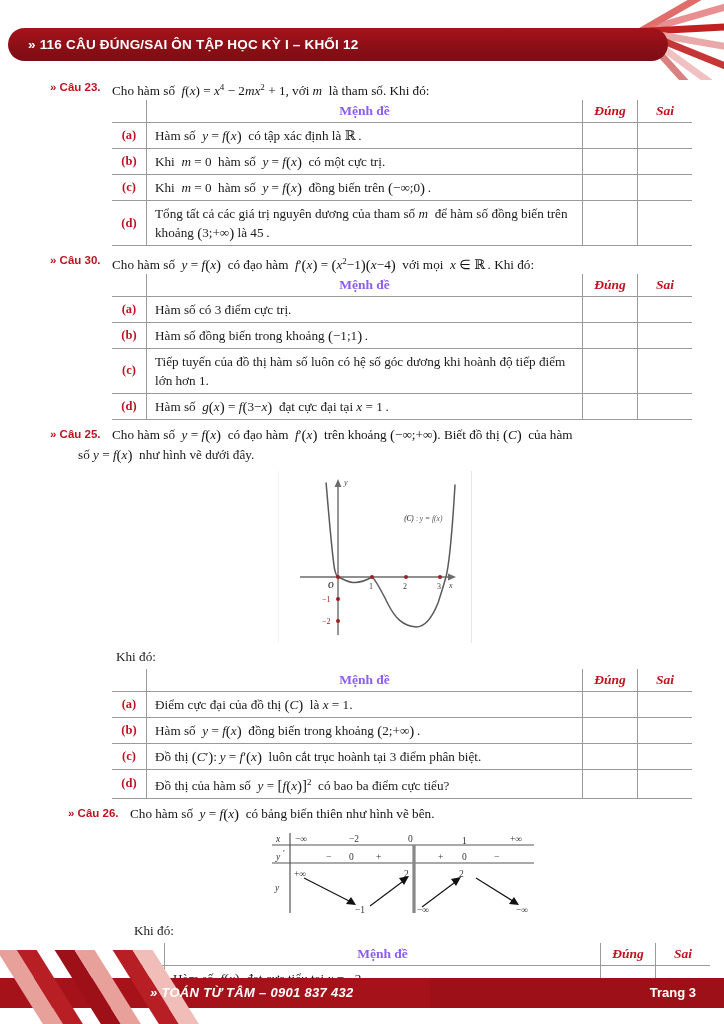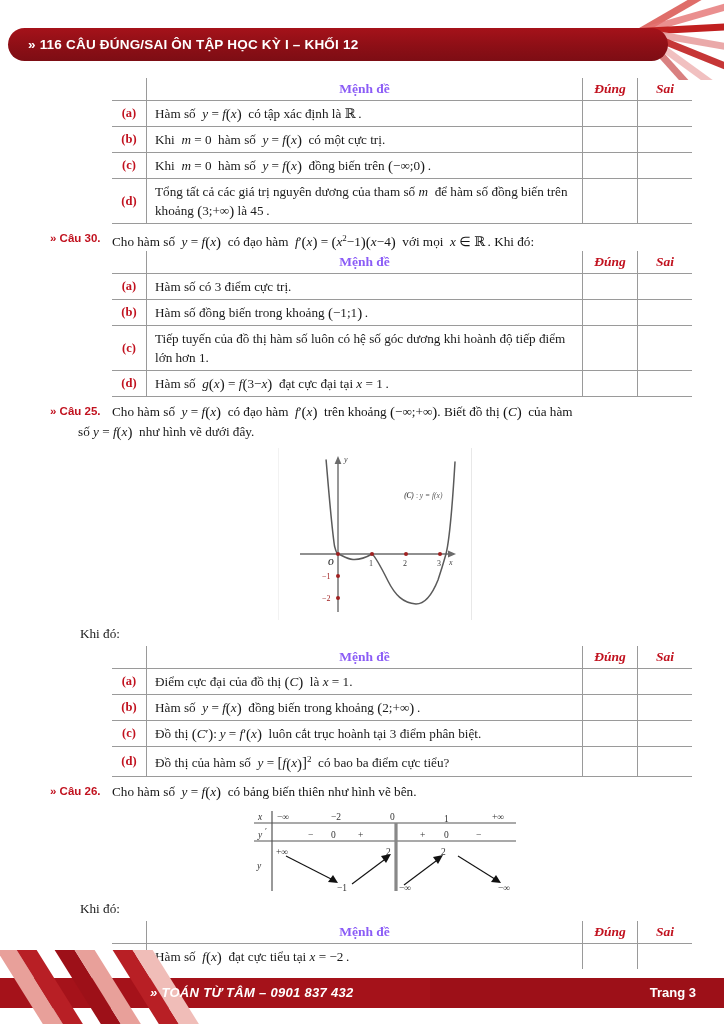--- a/index.html
+++ b/index.html
@@ -130,21 +130,21 @@
     font-size: 11.5px;
     white-space: nowrap;
   }
   .qtext { color: #141414; }
   .qcont {
     padding-left: 78px;
     font-size: 13.2px;
     line-height: 21px;
   }
   .khido {
-    padding-left: 80px;
+    padding-left: 116px;
     font-size: 13.2px;
     line-height: 20px;
     margin-top: 4px;
   }
 
   
   .m { font-family: "Liberation Serif", serif; font-style: italic; }
   .up { font-style: normal; }
   sup.ex { font-size: 9px; vertical-align: super; font-style: normal; }
   .bb { font-family: "DejaVu Serif", serif; font-style: normal; }
@@ -248,20 +248,26 @@
     <div class="ray" style="width:120px; transform:rotate(48deg); background:#d06060; opacity:.8;"></div>
   </div>
   <div class="header-banner">
     <div class="header-banner-title">» 116 CÂU ĐÚNG/SAI ÔN TẬP HỌC KỲ I – KHỐI 12</div>
   </div>
 </div>
 
 <div class="content">
 
   <div class="qblock">
+    <div class="qline">
+      <span class="qtag" style="position:absolute; left:50px;">» Câu 23.</span>
+      <span class="qtext" style="margin-left:62px;">Cho hàm số&nbsp;
+        <span class="m">f</span>(<span class="m">x</span>) = <span class="m">x</span><sup class="ex">4</sup> − 2<span class="m">mx</span><sup class="ex">2</sup> + 1<span class="up">,</span> với&nbsp;<span class="m">m</span>&nbsp; là tham số. Khi đó:
+      </span>
+    </div>
 
     <table class="stable">
       <tbody>
           <tr>
         <td class="hdr-blank"></td>
         <td class="hdr-mid">Mệnh đề</td>
         <td class="hdr-c">Đúng</td>
         <td class="hdr-c last">Sai</td>
       </tr>
       <tr>
@@ -422,21 +428,21 @@
       <tr>
         <td class="lbl">(d)</td>
         <td class="body">Đồ thị của hàm số&nbsp; <span class="m">y</span> = <span class="sqbr">[</span><span class="m">f</span><span class="bigp">(</span><span class="m">x</span><span class="bigp">)</span><span class="sqbr">]</span><sup class="ex">2</sup>&nbsp; có bao ba điểm cực tiểu?</td>
         <td class="mark"></td>
         <td class="mark last"></td>
       </tr>
     </tbody>
       </table>
   </div>
 
-  <div class="qblock" style="margin-top:5px;">
+  <div class="qblock" style="margin-top:5px;margin-left:18px;">
     <div class="qline">
       <span class="qtag" style="position:absolute; left:50px;">» Câu 26.</span>
       <span class="qtext" style="margin-left:62px;">Cho hàm số&nbsp;
         <span class="m">y</span> = <span class="m">f</span><span class="bigp">(</span><span class="m">x</span><span class="bigp">)</span>&nbsp; có bảng biến thiên như hình vẽ bên.
       </span>
     </div>
 
     <div class="vartable-wrap">
       <svg width="724" height="92" style="position:absolute; left:0; top:0;">
 

